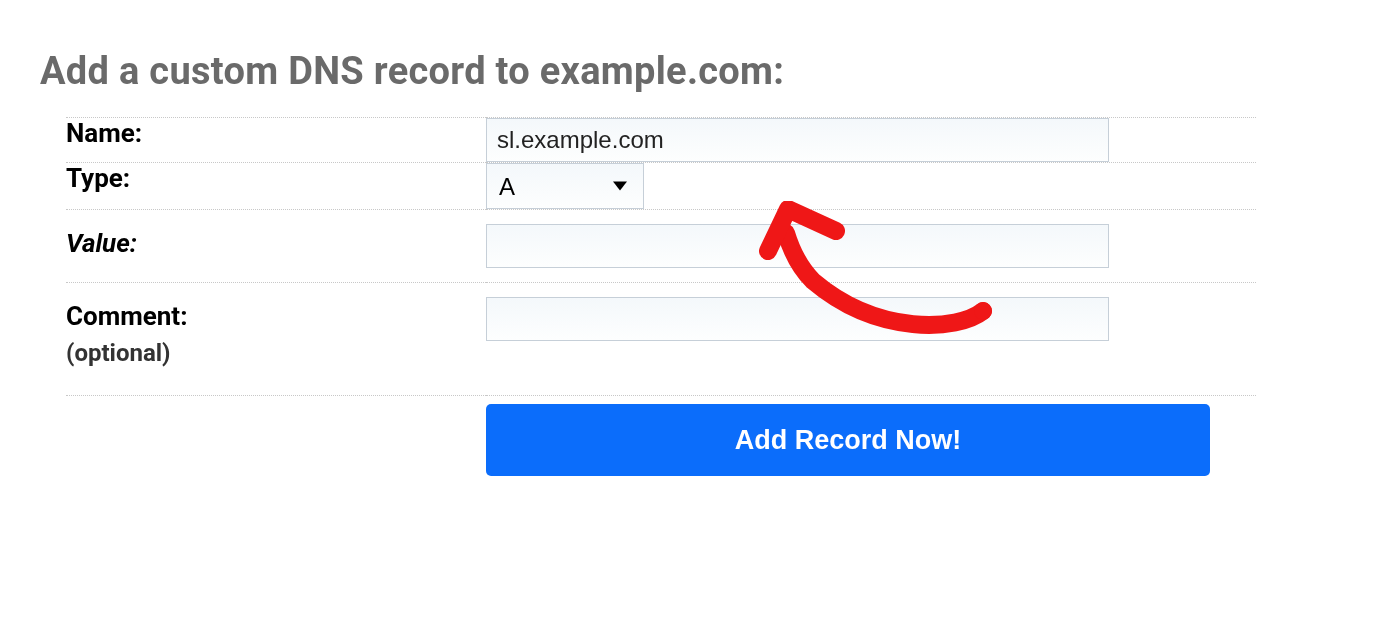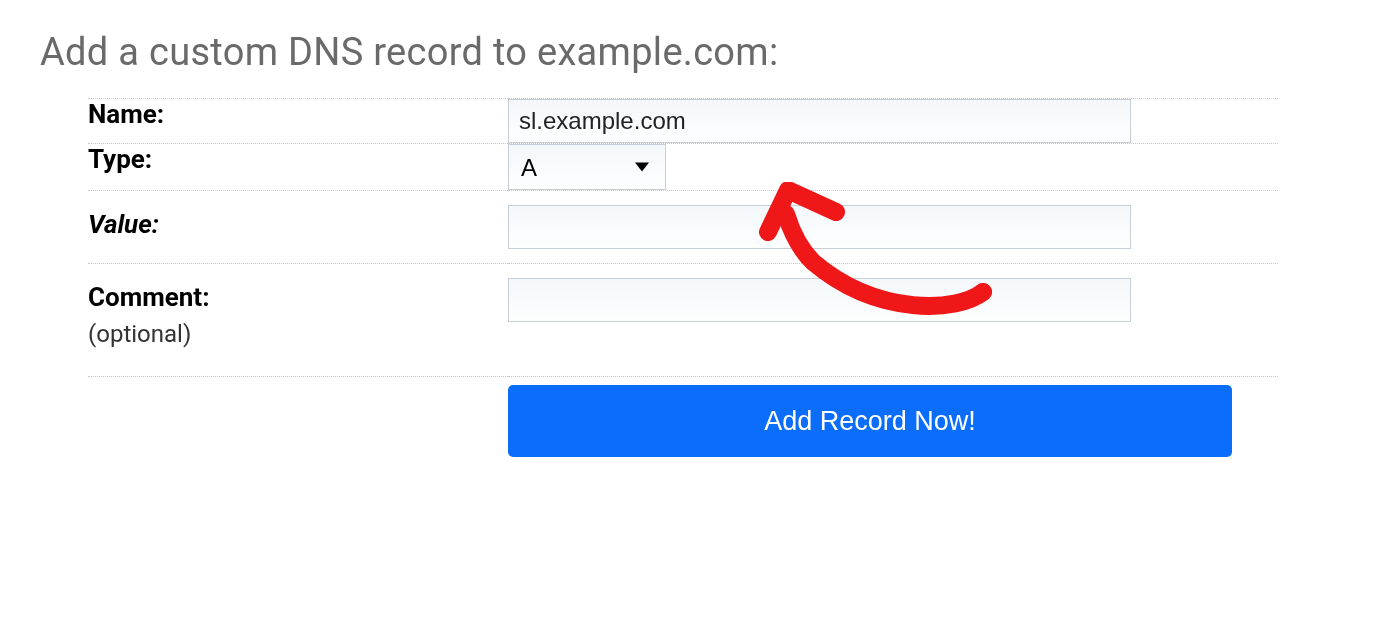--- a/index.html
+++ b/index.html
@@ -5,49 +5,50 @@
     * { box-sizing: border-box; margin: 0; padding: 0; }
     body {
       font-family: -apple-system, BlinkMacSystemFont, "Segoe UI", Roboto, "Helvetica Neue", Arial, sans-serif;
       background: #fff;
       width: 1400px;
       height: 625px;
       padding: 30px 40px;
     }
     .heading {
       font-size: 38px;
-      font-weight: 400;
+      font-weight: 700;
       color: #6a6a6a;
       margin-bottom: 24px;
       letter-spacing: 0.3px;
+      margin-top: 19px;
     }
     .form-table {
       width: 1190px;
-      margin-left: 48px;
+      margin-left: 26px;
       border-collapse: collapse;
     }
     .form-table td {
       padding: 0;
       vertical-align: top;
     }
     .row {
       border-top: 1px dotted #c8c8c8;
     }
     .label-cell {
       width: 420px;
       padding: 22px 0 22px 0;
     }
     .label-text {
       font-size: 26px;
       font-weight: 700;
       color: #000;
     }
     .optional-text {
       font-size: 24px;
-      font-weight: 400;
+      font-weight: 700;
       color: #333;
       margin-top: 8px;
     }
     .input-cell {
       padding: 14px 0 50px 0;
     }
     .text-input {
       width: 623px;
       height: 44px;
       border: 1px solid #c6cfd8;
@@ -110,21 +111,21 @@
       padding: 8px 0 0 0;
     }
     .submit-btn {
       width: 724px;
       height: 72px;
       background: #0b6dfb;
       color: #fff;
       border: none;
       border-radius: 5px;
       font-size: 27px;
-      font-weight: 400;
+      font-weight: 700;
       cursor: pointer;
     }
     .annotation-arrow {
       position: absolute;
       left: 718px;
       top: 152px;
       pointer-events: none;
     }
     .relwrap { position: relative; }
   </style>

